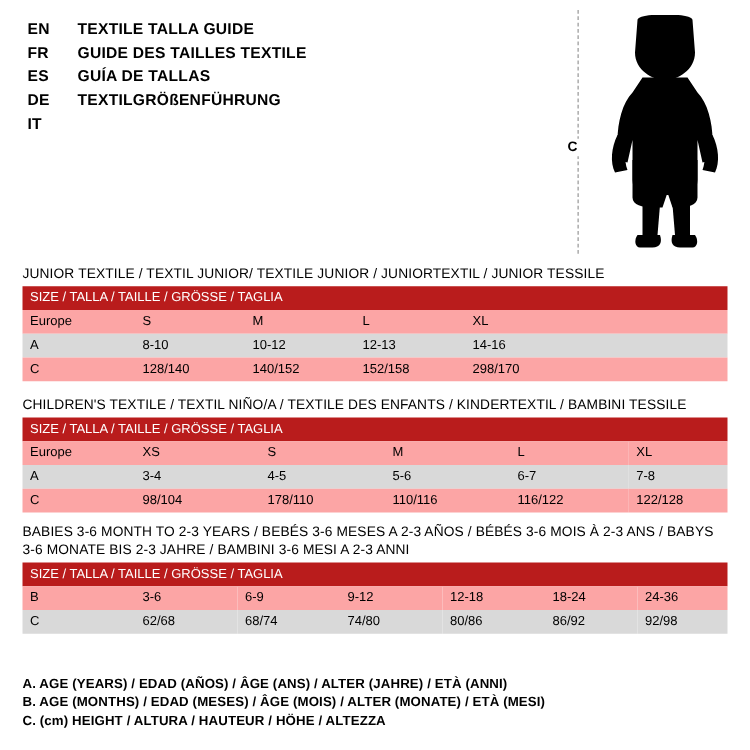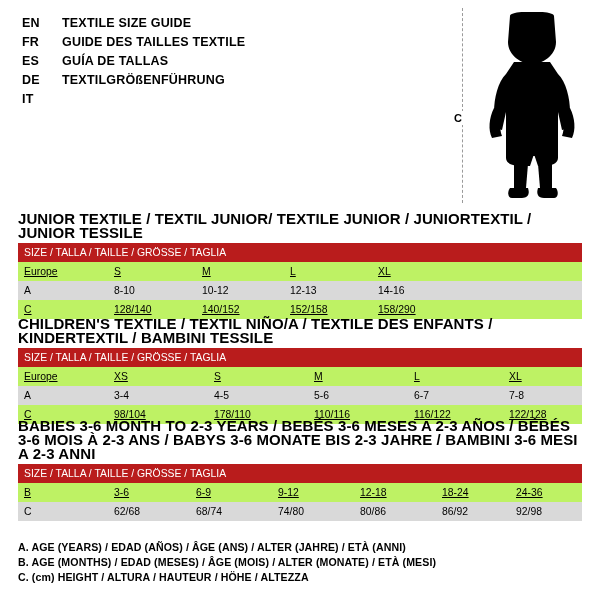--- a/index.html
+++ b/index.html
@@ -76,22 +76,22 @@
   .baby {
     position: absolute;
     left: 40px;
     top: 4px;
     width: 105px;
     height: 190px;
   }
 
   
   .section-title {
-    font-size: 15px;
-    font-weight: bold;
+    font-size: 11px;
+    font-weight: normal;
     letter-spacing: .1px;
     margin: 0 0 3px 0;
     line-height: 14px;
   }
   .section-title.two-line { line-height: 14px; }
   table {
     border-collapse: collapse;
     width: 100%;
     table-layout: fixed;
   }
@@ -102,21 +102,21 @@
     vertical-align: middle;
     white-space: nowrap;
   }
   .hdr-row td {
     background: #b91c1c;
     color: #ffffff;
     font-weight: normal;
     font-size: 10.4px;
   }
   .shade td { background: #d9d9d9; }
-  .plain td { background: #bef264; text-decoration: underline; }
+  .plain td { background: #fca5a5; }
 
   .tbl-wrap { margin-bottom: 10px; }
 
   
   .legend {
     margin-top: 8px;
   }
   .legend div {
     font-size: 10.6px;
     font-weight: bold;
@@ -131,21 +131,21 @@
   }
 </style>
 </head>
 <body>
 
 <div class="page">
 
   <div class="lang-block">
     <div class="lang-row">
       <span class="lang-code">EN</span>
-      <span class="lang-text">TEXTILE SIZE GUIDE</span>
+      <span class="lang-text">TEXTILE TALLA GUIDE</span>
     </div>
     <div class="lang-row">
       <span class="lang-code">FR</span>
       <span class="lang-text">GUIDE DES TAILLES TEXTILE</span>
     </div>
     <div class="lang-row">
       <span class="lang-code">ES</span>
       <span class="lang-text">GUÍA DE TALLAS</span>
     </div>
     <div class="lang-row">
@@ -213,21 +213,21 @@
         <td>10-12</td>
         <td>12-13</td>
         <td>14-16</td>
         <td></td>
       </tr>
       <tr class="plain">
         <td>C</td>
         <td>128/140</td>
         <td>140/152</td>
         <td>152/158</td>
-        <td>158/290</td>
+        <td>298/170</td>
         <td></td>
       </tr>
     </tbody>
       </table>
   </div>
 
   <div class="block tbl-wrap" style="top:317px;">
     <div class="section-title">CHILDREN'S TEXTILE / TEXTIL NIÑO/A / TEXTILE DES ENFANTS / KINDERTEXTIL / BAMBINI TESSILE</div>
     <table>
       <colgroup>

